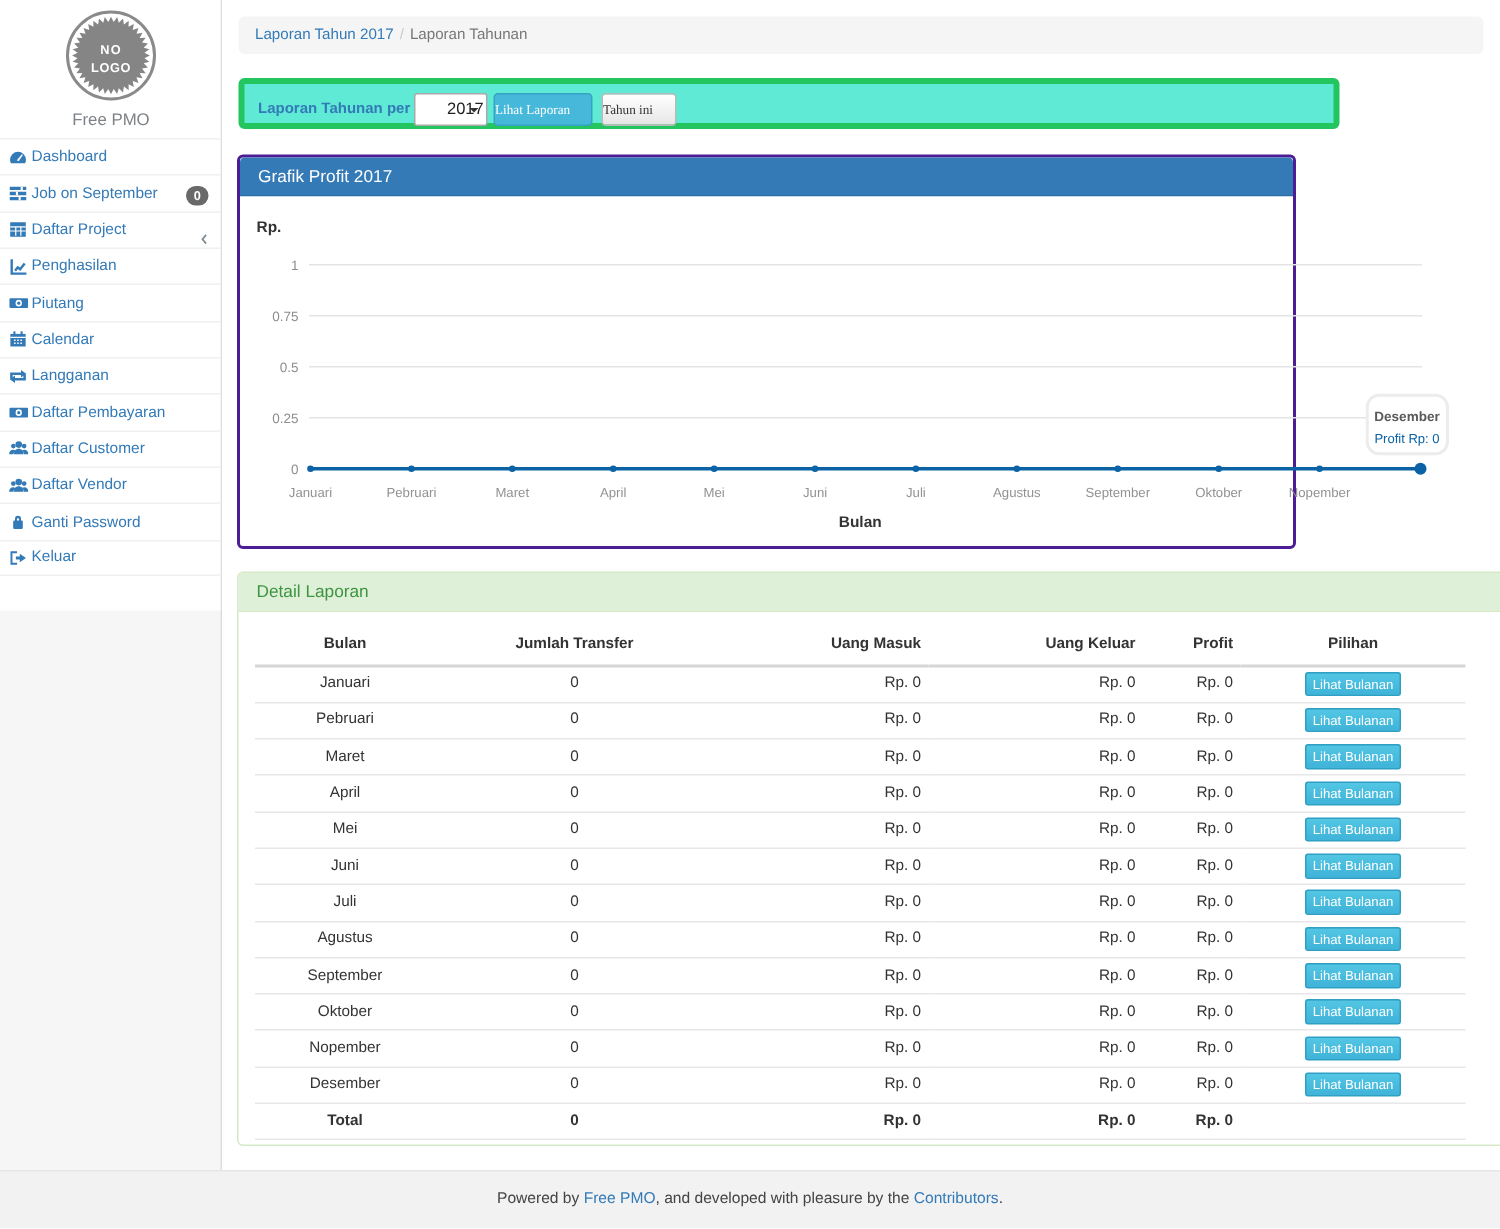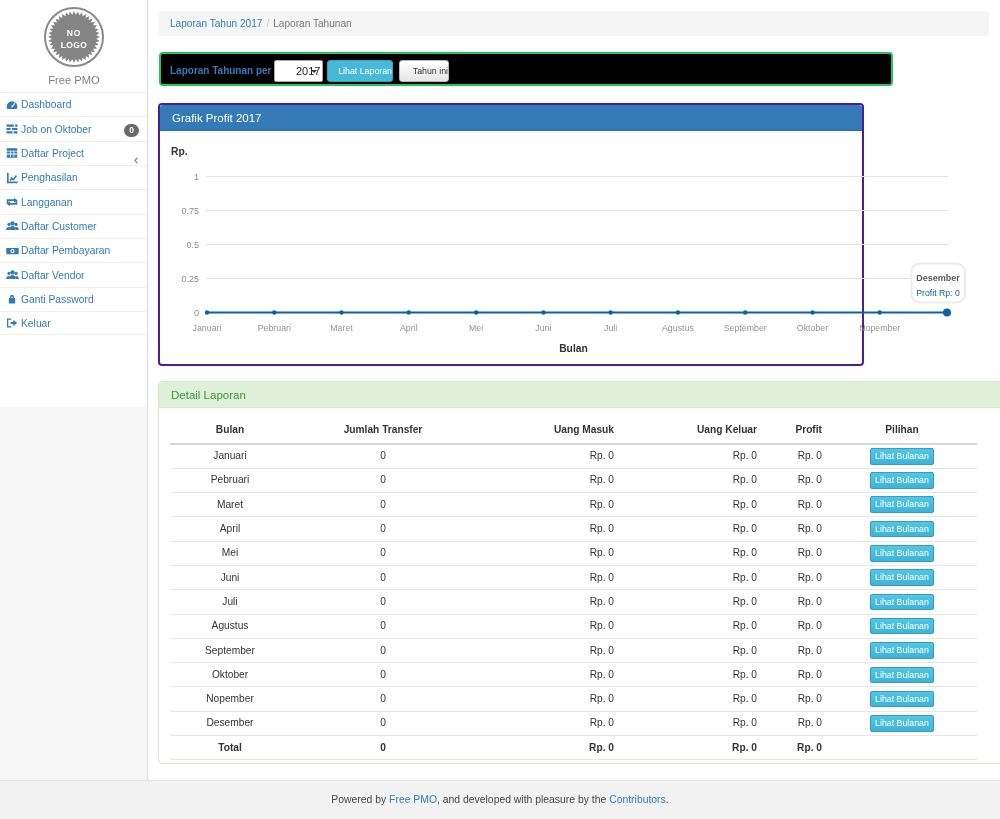--- a/index.html
+++ b/index.html
@@ -14,25 +14,25 @@
 #menu li{height:24.35px;border-top:1px solid #f0f0f0;position:relative;display:flex;align-items:center;padding-left:6px}
 #menu li:last-child{border-bottom:1px solid #f0f0f0}
 #menu li .ic{width:13px;height:12px;margin-right:2px;flex:none;display:flex;align-items:center}
 #menu li a{color:#337ab7;font-size:10.3px;white-space:nowrap}
 .badge0{position:absolute;right:8px;top:6.5px;width:15px;height:13px;background:#696969;border-radius:8px;color:#fff;font-size:8.5px;font-weight:bold;text-align:center;line-height:13px}
 .chev{position:absolute;right:9px;top:8.5px}
 
 #crumb{position:absolute;left:159px;top:11px;width:830px;height:25px;background:#f5f5f5;border-radius:4px;font-size:10.1px;line-height:25px;padding-left:11px;color:#777}
 #crumb a{color:#337ab7}
 #crumb .sep{color:#ccc;padding:0 4px}
-#filter{position:absolute;left:159px;top:52px;width:734px;height:34px;background:#000000;border:2px solid #22c55e;border-radius:4px}
+#filter{position:absolute;left:159px;top:52px;width:734px;height:34px;background:#5eead4;border:4px solid #22c55e;border-radius:4px}
 #filter .lbl{position:absolute;left:9px;top:0;line-height:33px;font-size:10px;font-weight:bold;color:#337ab7}
 #fsel{position:absolute;left:113px;top:6px;width:49px;height:22px;background:#fff;border:1px solid #a9a9a9;border-radius:2px;font-size:11px;color:#222;line-height:20px;padding-left:21px}
 #fsel .tri{position:absolute;right:5px;top:9px;width:0;height:0;border-left:3px solid transparent;border-right:3px solid transparent;border-top:3.5px solid #333}
-.btn{display:inline-block;text-align:right;border-radius:3px;font-family:Liberation Sans, sans-serif}
+.btn{display:inline-block;text-align:left;border-radius:3px;font-family:Liberation Serif, serif}
 #btn-lihat{position:absolute;left:166px;top:6px;width:66px;height:22px;background:#46b8da;border:1px solid #35a3c4;color:#fff;font-size:8.8px;line-height:20px}
 #btn-tahun{position:absolute;left:238px;top:6px;width:50px;height:22px;background:linear-gradient(#fff,#e6e6e6);border:1px solid #b9b9b9;color:#333;font-size:8.8px;line-height:20px}
 
 #chartp{position:absolute;left:158px;top:103px;width:706px;height:263px;background:#fff;border:2px solid #4c1d95;border-radius:4px}
 #chartp .hd{height:26px;background:#337ab7;border-bottom:1px solid #2e6da4;border-radius:3px 3px 0 0;color:#fff;font-size:11.5px;line-height:26px;padding-left:12px}
 
 #tablep{position:absolute;left:158px;top:381px;width:995px;height:383px;background:#fff;border:1px solid #d6e9c6;border-radius:4px}
 #tablep .hd{height:26px;background:#dff0d8;border-bottom:1px solid #d6e9c6;border-radius:3px 3px 0 0;color:#3d9441;font-size:11.5px;line-height:26px;padding-left:12px}
 table.rpt{position:absolute;left:11px;top:26px;width:807px;border-collapse:collapse;font-size:10.2px;color:#333}
 table.rpt th{font-weight:bold;padding:13px 5px 5px;line-height:17px;border-bottom:2px solid #d6d6d6;vertical-align:bottom}
@@ -66,21 +66,21 @@
         </span>
         <a>Dashboard</a>
       </li>
     <li>
         <span class="ic">
           <svg width="12" height="12" viewBox="0 0 12 12" fill="#337ab7">
             <path d="M.5 1.5h11v2.2H.5zM.5 4.9h11v2.2H.5zM.5 8.3h11v2.2H.5z"></path>
             <path fill="#fff" d="M7.8 1.5h1.4v2.2H7.8zM4.6 4.9h1.4v2.2H4.6zM6.4 8.3h1.4v2.2H6.4z"></path>
           </svg>
         </span>
-        <a>Job on Oktober</a>
+        <a>Job on September</a>
         <span class="badge0">0</span>
       </li>
     <li>
         <span class="ic">
           <svg width="12" height="12" viewBox="0 0 12 12" fill="#337ab7">
             <path d="M.8 1.2h10.4v9.6H.8z"></path>
             <path fill="#fff" d="M.8 3.8h10.4v.8H.8zM.8 6.6h10.4v.8H.8zM4.1 3.8h.8v6.4h-.8zM7.5 3.8h.8v6.4h-.8z"></path>
           </svg>
         </span>
         <a>Daftar Project</a>
@@ -92,47 +92,68 @@
         <span class="ic">
           <svg width="12" height="12" viewBox="0 0 12 12" fill="#337ab7">
             <path d="M1 .8h1.6v8.8h9v1.6H1z"></path>
             <path d="M3.4 8l2.3-2.9 1.6 1.3 2.5-3.3 1.3 1-3.6 4.6-1.6-1.3-1.2 1.6z"></path>
           </svg>
         </span>
         <a>Penghasilan</a>
       </li>
     <li>
         <span class="ic">
+          <svg width="13" height="12" viewBox="0 0 13 12" fill="#337ab7">
+            <rect x=".3" y="2.9" width="12.4" height="6.4" rx=".7"></rect>
+            <ellipse cx="6.5" cy="6.1" rx="2.1" ry="2.2" fill="#fff"></ellipse>
+            <circle cx="6.5" cy="6.1" r="1.05" fill="#337ab7"></circle>
+          </svg>
+        </span>
+        <a>Piutang</a>
+      </li>
+    <li>
+        <span class="ic">
+          <svg width="12" height="12" viewBox="0 0 12 12" fill="#337ab7">
+            <path d="M.9 2.6h10.2V11H.9z"></path>
+            <rect x="2.9" y=".9" width="1.4" height="2.6"></rect>
+            <rect x="7.7" y=".9" width="1.4" height="2.6"></rect>
+            <path fill="#fff" d="M.9 4.5h10.2v.9H.9zM3.4 6.4h1v1h-1zM5.5 6.4h1v1h-1zM7.6 6.4h1v1h-1zM3.4 8.4h1v1h-1zM5.5 8.4h1v1h-1zM7.6 8.4h1v1h-1z"></path>
+          </svg>
+        </span>
+        <a>Calendar</a>
+      </li>
+    <li>
+        <span class="ic">
           <svg width="12" height="12" viewBox="0 0 12 12">
             <path d="M1.6 7.5V4.2h6.9M10.4 4.5v3.3H3.5" stroke="#337ab7" stroke-width="1.7" fill="none"></path>
             <path fill="#337ab7" d="M8 1.7l3.5 2.5L8 6.7zM4 5.3L.5 7.8 4 10.3z"></path>
           </svg>
         </span>
         <a>Langganan</a>
+      </li>
+    <li>
+        <span class="ic">
+          <svg width="13" height="12" viewBox="0 0 13 12" fill="#337ab7">
+            <rect x=".3" y="2.9" width="12.4" height="6.4" rx=".7"></rect>
+            <ellipse cx="6.5" cy="6.1" rx="2.1" ry="2.2" fill="#fff"></ellipse>
+            <circle cx="6.5" cy="6.1" r="1.05" fill="#337ab7"></circle>
+          </svg>
+        </span>
+        <a>Daftar Pembayaran</a>
       </li>
     <li>
         <span class="ic">
           <svg width="13" height="12" viewBox="0 0 13 12" fill="#337ab7">
             <circle cx="2.9" cy="4.4" r="1.55"></circle>
             <circle cx="10.1" cy="4.4" r="1.55"></circle>
             <circle cx="6.5" cy="3.4" r="2.2"></circle>
             <path d="M.1 9.9c0-1.9 1.1-3 2.7-3 .6 0 1.1.2 1.5.5-.8.6-1.3 1.7-1.3 2.5zM12.9 9.9c0-1.9-1.1-3-2.7-3-.6 0-1.1.2-1.5.5.8.6 1.3 1.7 1.3 2.5zM3.3 9.9c0-2.4 1.3-3.8 3.2-3.8s3.2 1.4 3.2 3.8z"></path>
           </svg>
         </span>
         <a>Daftar Customer</a>
-      </li>
-    <li>
-        <span class="ic">
-          <svg width="13" height="12" viewBox="0 0 13 12" fill="#337ab7">
-            <rect x=".3" y="2.9" width="12.4" height="6.4" rx=".7"></rect>
-            <ellipse cx="6.5" cy="6.1" rx="2.1" ry="2.2" fill="#fff"></ellipse>
-            <circle cx="6.5" cy="6.1" r="1.05" fill="#337ab7"></circle>
-          </svg>
-        </span>
-        <a>Daftar Pembayaran</a>
       </li>
     <li>
         <span class="ic">
           <svg width="13" height="12" viewBox="0 0 13 12" fill="#337ab7">
             <circle cx="2.9" cy="4.4" r="1.55"></circle>
             <circle cx="10.1" cy="4.4" r="1.55"></circle>
             <circle cx="6.5" cy="3.4" r="2.2"></circle>
             <path d="M.1 9.9c0-1.9 1.1-3 2.7-3 .6 0 1.1.2 1.5.5-.8.6-1.3 1.7-1.3 2.5zM12.9 9.9c0-1.9-1.1-3-2.7-3-.6 0-1.1.2-1.5.5.8.6 1.3 1.7 1.3 2.5zM3.3 9.9c0-2.4 1.3-3.8 3.2-3.8s3.2 1.4 3.2 3.8z"></path>
           </svg>
         </span>

